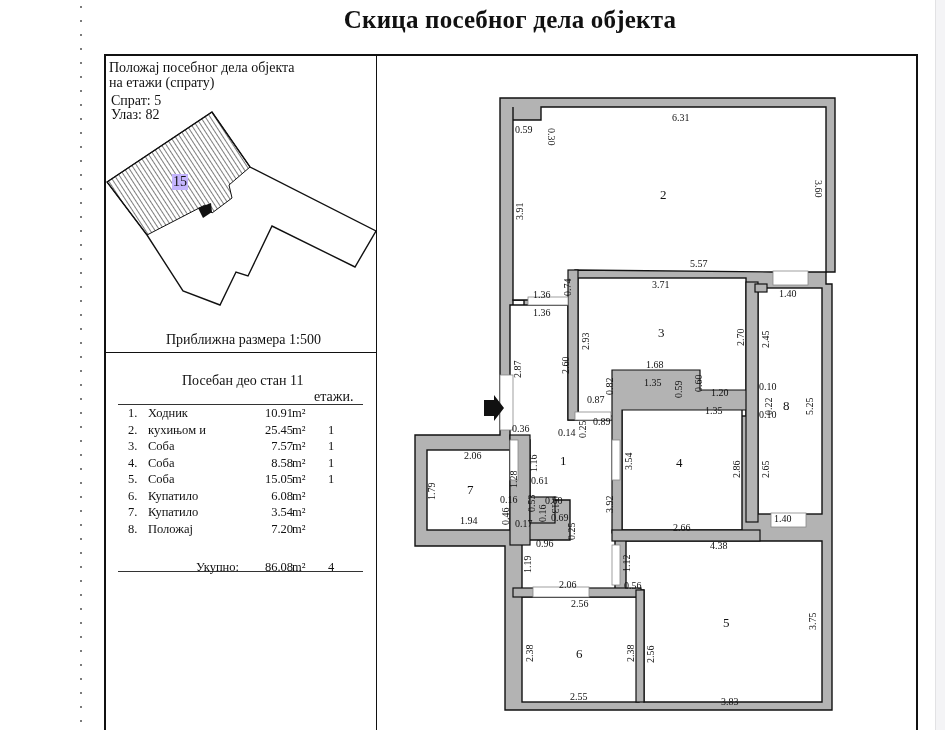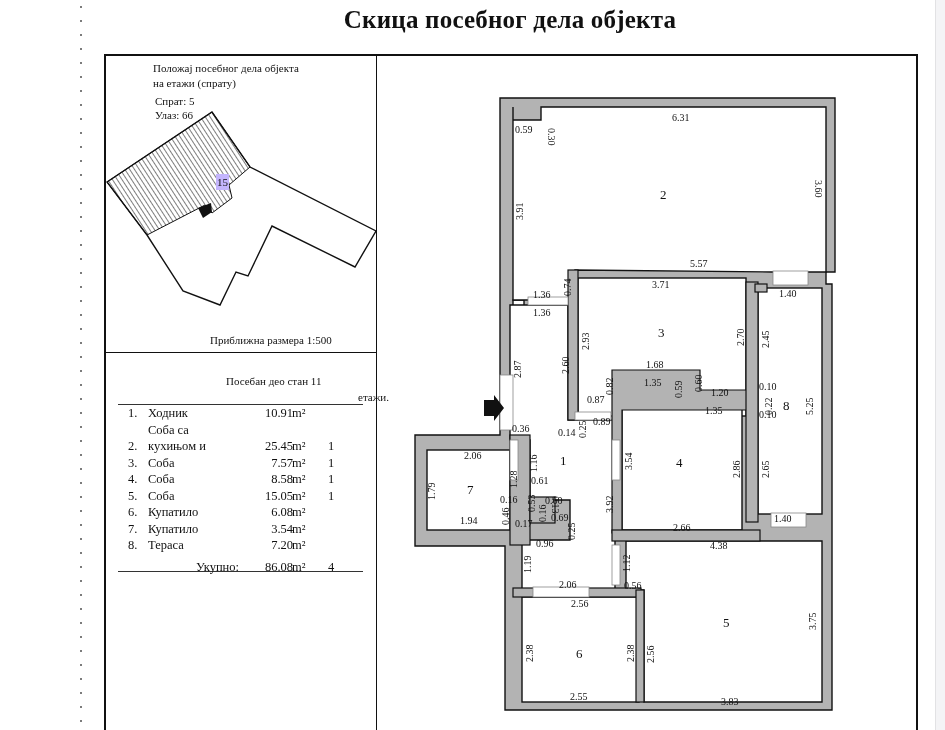--- a/index.html
+++ b/index.html
@@ -4,21 +4,21 @@
 <style>
   html, body { margin:0; padding:0; background:#ffffff; }
   body { width:945px; height:730px; position:relative; overflow:hidden; font-family:"Liberation Serif", serif; color:#111; }
   .dots { position:absolute; left:80px; top:0; width:2px; height:730px;
           background-image: radial-gradient(circle, #777 0.7px, transparent 0.9px);
           background-size: 2px 14px; }
   .title { position:absolute; left:0; width:1020px; top:6px; text-align:center; font-size:25px; font-weight:bold; font-family:"Liberation Serif", serif; letter-spacing:0.2px; }
   .frame { position:absolute; left:104px; top:54px; width:814px; height:690px; border:2px solid #111; border-bottom:none; box-sizing:border-box; }
   .leftcol { position:absolute; left:104px; top:54px; width:273px; height:676px; border-right:1.5px solid #111; box-sizing:border-box; }
   .hsep { position:absolute; left:104px; top:352px; width:273px; height:0; border-top:1.2px solid #111; }
-  .lbl { position:absolute; font-size:11px; line-height:16px; white-space:nowrap;margin-left:44px; }
+  .lbl { position:absolute; font-size:14px; line-height:16px; white-space:nowrap; }
   .tbl { position:absolute; left:118px; top:404px; width:245px; font-size:12.5px; }
   .tbl .row { position:relative; height:16.5px; }
   .tbl .c-n { position:absolute; left:10px; }
   .tbl .c-name { position:absolute; left:30px; }
   .tbl .c-area { position:absolute; right:70px; text-align:left; }
   .tbl .c-unit { position:absolute; left:174px; }
   .tbl .c-str { position:absolute; left:210px; }
   .hr1 { position:absolute; left:118px; top:404px; width:245px; border-top:1.5px solid #333; }
   .hr2 { position:absolute; left:118px; top:571px; width:245px; border-top:1.5px solid #333; }
   .plan { position:absolute; left:0; top:0; }
@@ -34,21 +34,21 @@
 
 <div class="title">Скица посебног дела објекта</div>
 
 <div class="frame"></div>
 <div class="leftcol"></div>
 <div class="hsep"></div>
 
 <div class="lbl" style="left:109px;top:60px;">Положај посебног дела објекта</div>
 <div class="lbl" style="left:109px;top:75px;">на етажи (спрату)</div>
 <div class="lbl" style="left:111px;top:93px;">Спрат: 5</div>
-<div class="lbl" style="left:111px;top:107px;">Улаз: 66</div>
+<div class="lbl" style="left:111px;top:107px;">Улаз: 82</div>
 
 <svg class="plan" width="945" height="730" style="pointer-events:none;">
   <defs>
     <pattern id="hatch" patternUnits="userSpaceOnUse" width="4" height="4" patternTransform="rotate(-33)">
       <line x1="0" y1="0" x2="0" y2="4" stroke="#111" stroke-width="1.1"></line>
     </pattern>
   </defs>
   <polygon points="107,182 212,112 250,167 376,231 355,267 272,226 248,276 236,272 220,305 183,291 147,235" fill="none" stroke="#111" stroke-width="1.4"></polygon>
   <polygon points="107,182 212,112 250,167 229,185 232,198 212,213 205,205 147,235" fill="url(#hatch)" stroke="#111" stroke-width="1"></polygon>
   <polygon points="198,208 211,203 212,212 203,218" fill="#111"></polygon>
@@ -61,23 +61,20 @@
 <div class="hr1"></div>
 
 <div class="tbl">
   <div class="row" style="top:2px;">
     <span class="c-n">1.</span>
     <span class="c-name">Ходник</span>
     <span class="c-area">10.91</span>
     <span class="c-unit">m²</span>
   </div>
   <div class="row" style="top:2px;">
-    <span class="c-name">Соба са</span>
-  </div>
-  <div class="row" style="top:2px;">
     <span class="c-n">2.</span>
     <span class="c-name">кухињом и</span>
     <span class="c-area">25.45</span>
     <span class="c-unit">m²</span>
     <span class="c-str">1</span>
   </div>
   <div class="row" style="top:2px;">
     <span class="c-n">3.</span>
     <span class="c-name">Соба</span>
     <span class="c-area">7.57</span>
@@ -105,21 +102,21 @@
     <span class="c-unit">m²</span>
   </div>
   <div class="row" style="top:2px;">
     <span class="c-n">7.</span>
     <span class="c-name">Купатило</span>
     <span class="c-area">3.54</span>
     <span class="c-unit">m²</span>
   </div>
   <div class="row" style="top:2px;">
     <span class="c-n">8.</span>
-    <span class="c-name">Тераса</span>
+    <span class="c-name">Положај</span>
     <span class="c-area">7.20</span>
     <span class="c-unit">m²</span>
   </div>
 </div>
 <div class="hr2"></div>
 <div class="tbl" style="top:560px;">
   <div class="row">
     <span style="position:absolute;left:78px;">Укупно:</span>
     <span class="c-area">86.08</span>
     <span class="c-unit">m²</span>

